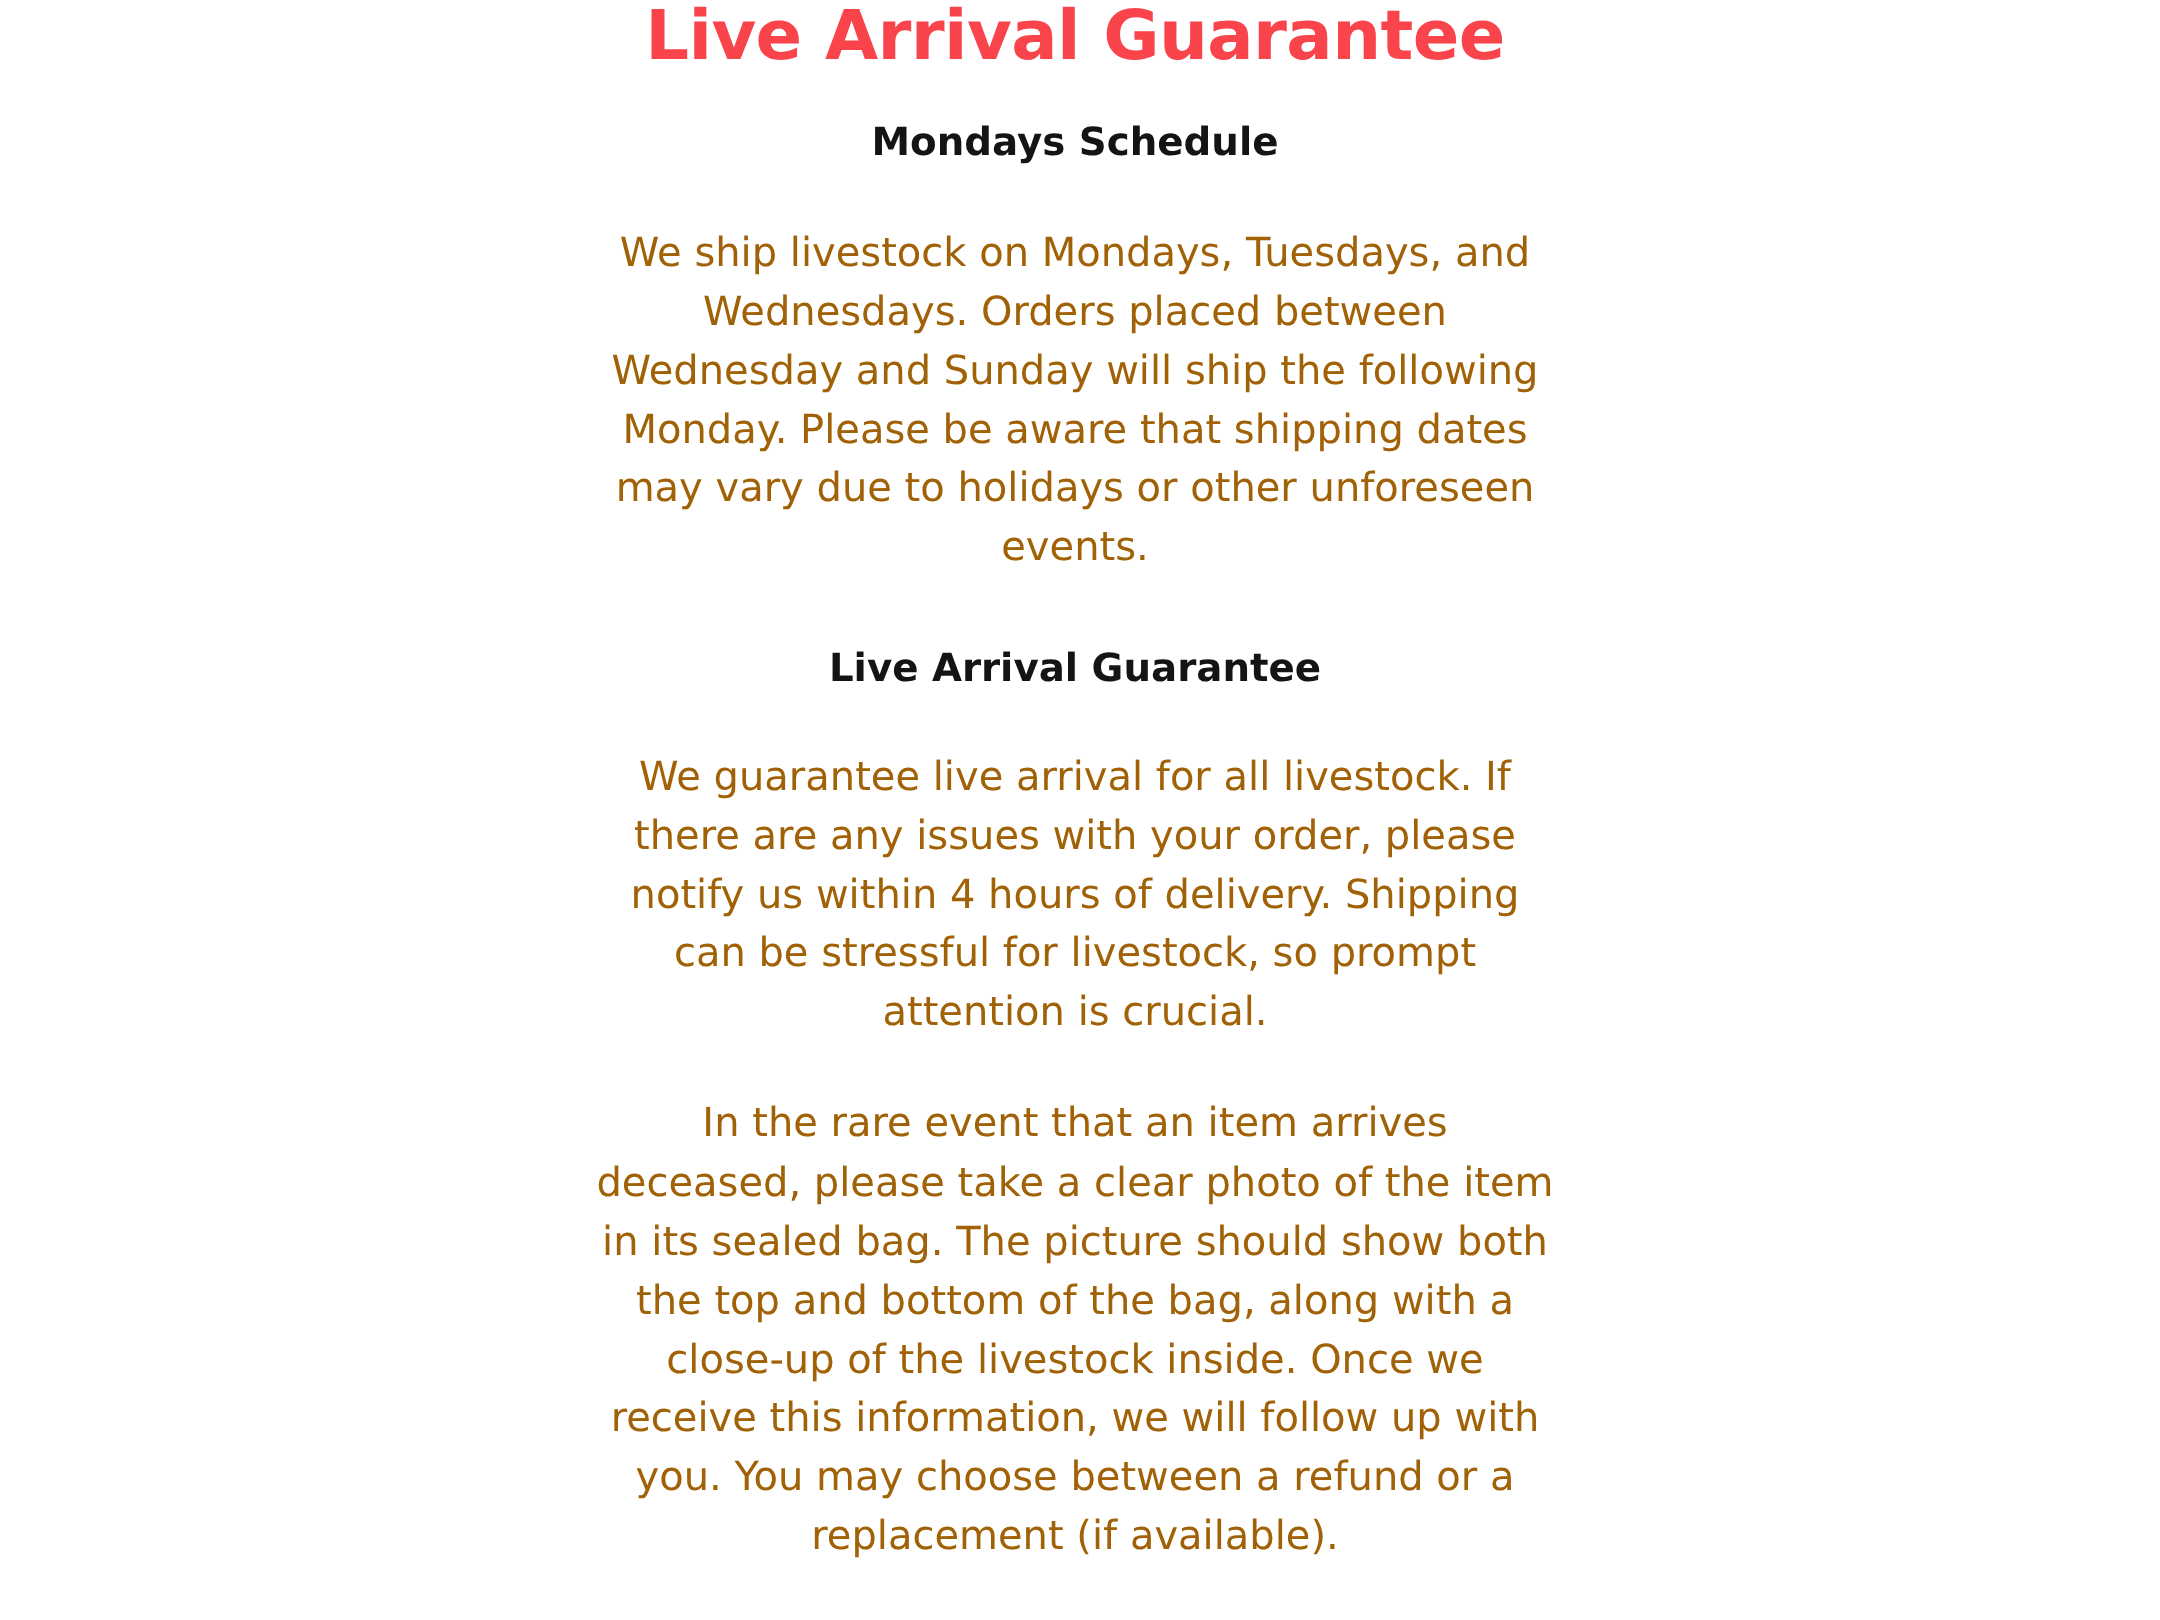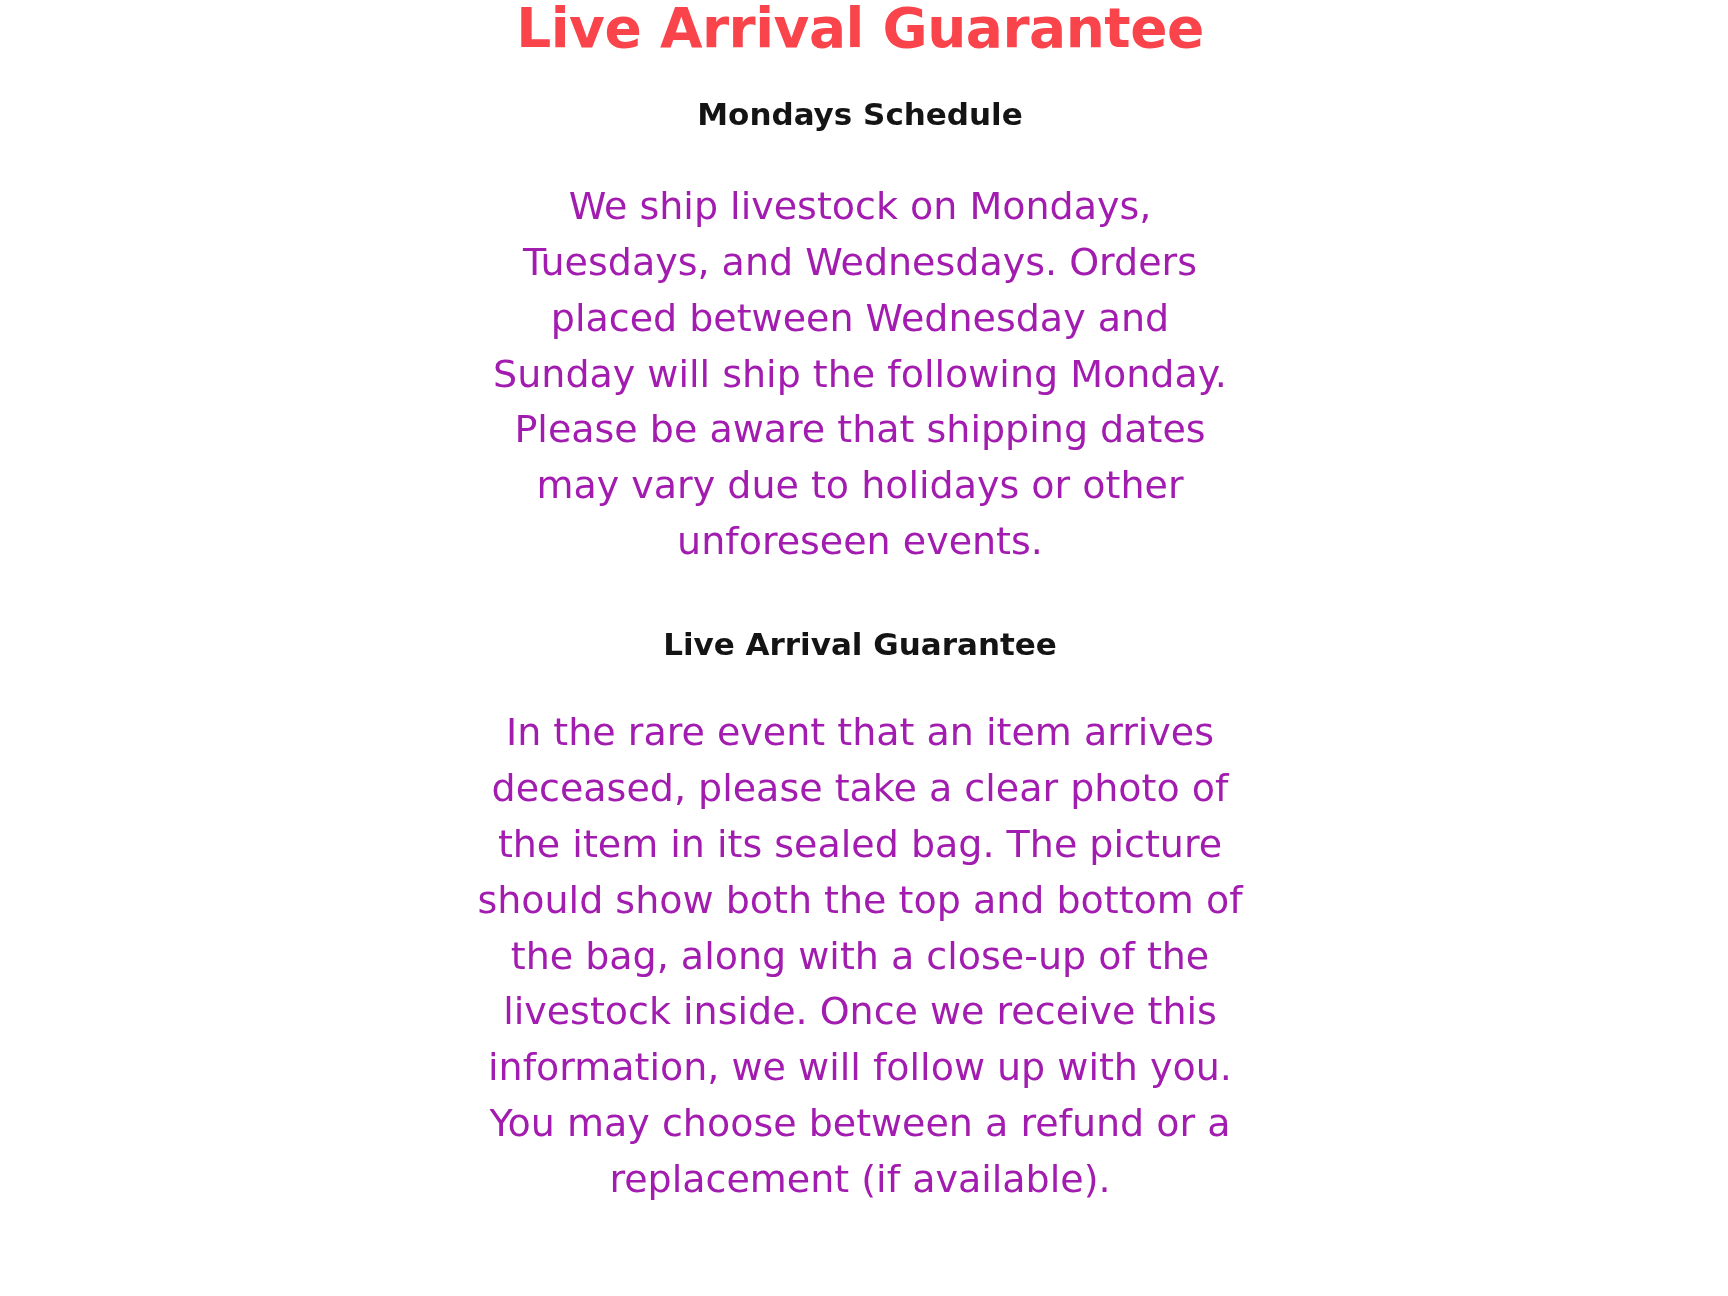--- a/index.html
+++ b/index.html
@@ -43,23 +43,23 @@
     font-weight: bold;
     color: #141414;
     margin: 0;
     padding-top: 38px;
     line-height: 1.2;
   }
   .section-heading.second {
     padding-top: 56px;
   }
   .body-text {
-    font-size: 38px;
+    font-size: 32px;
     line-height: 1.47;
-    color: #a21caf;
+    color: #a16207;
     margin: 0;
     padding-top: 46px;
     font-weight: 400;
   }
   .body-text.tight {
     padding-top: 44px;
   }
   .body-text.para3 {
     padding-top: 42px;
   }
@@ -71,17 +71,18 @@
   <div class="content">
 
     <h1 class="main-title">Live Arrival Guarantee</h1>
 
     <h2 class="section-heading">Mondays Schedule</h2>
 
     <p class="body-text">We ship livestock on Mondays, Tuesdays, and Wednesdays. Orders placed between Wednesday and Sunday will ship the following Monday. Please be aware that shipping dates may vary due to holidays or other unforeseen events.</p>
 
     <h2 class="section-heading second">Live Arrival Guarantee</h2>
 
+    <p class="body-text tight">We guarantee live arrival for all livestock. If there are any issues with your order, please notify us within 4 hours of delivery. Shipping can be stressful for livestock, so prompt attention is crucial.</p>
 
     <p class="body-text para3">In the rare event that an item arrives deceased, please take a clear photo of the item in its sealed bag. The picture should show both the top and bottom of the bag, along with a close-up of the livestock inside. Once we receive this information, we will follow up with you. You may choose between a refund or a replacement (if available).</p>
 
   </div>
 </div>
 
 </body></html>

